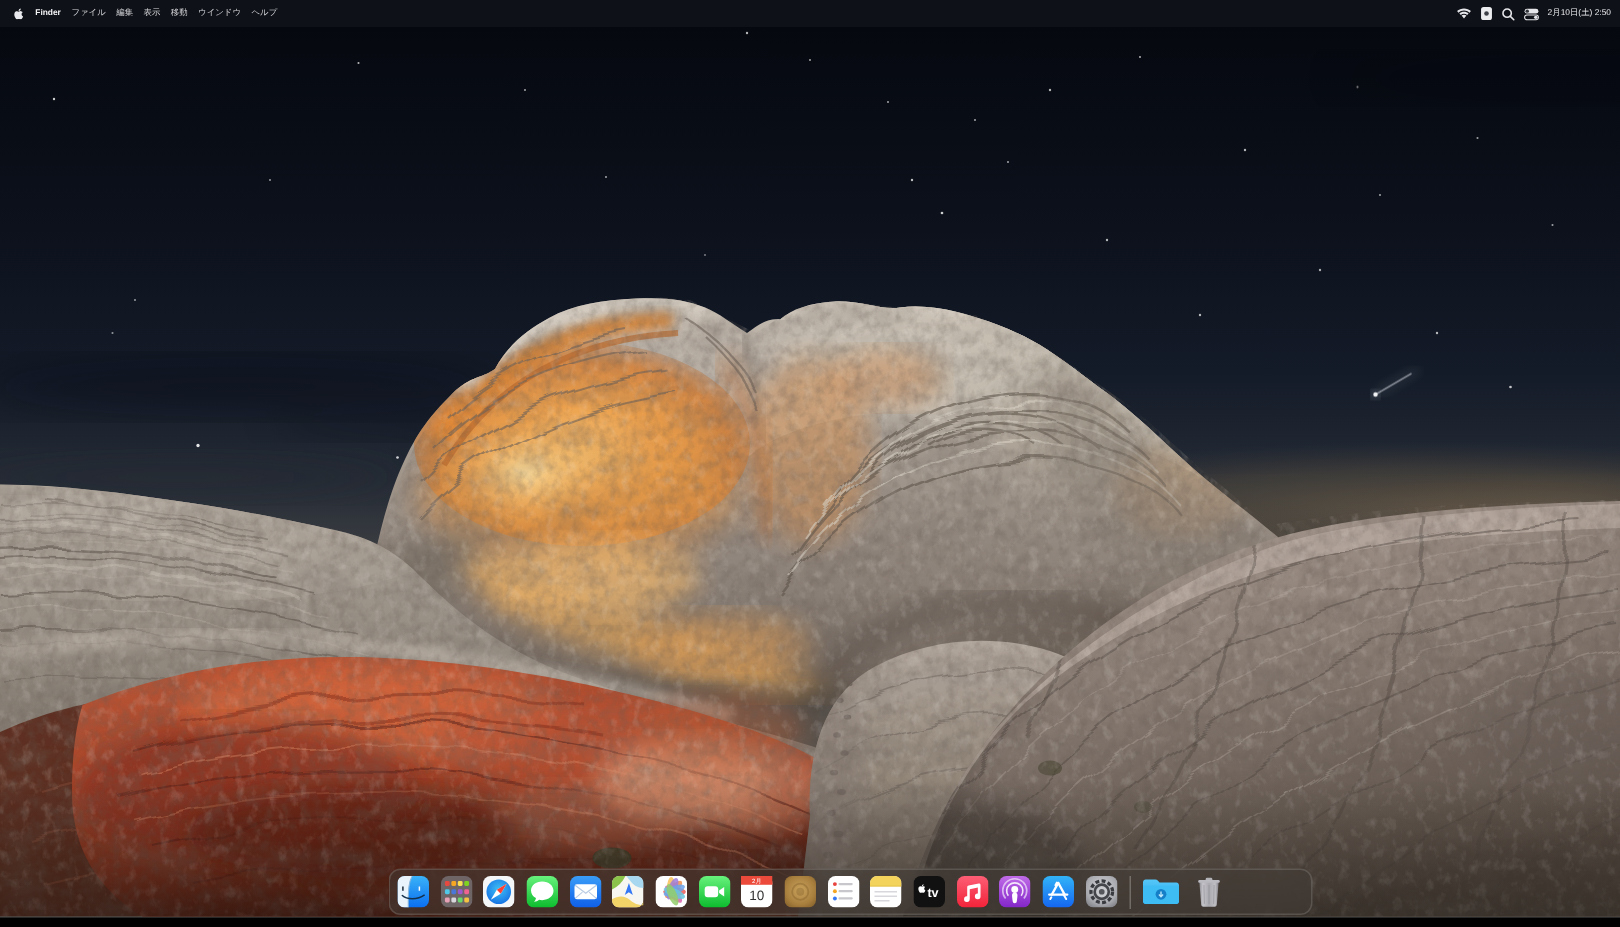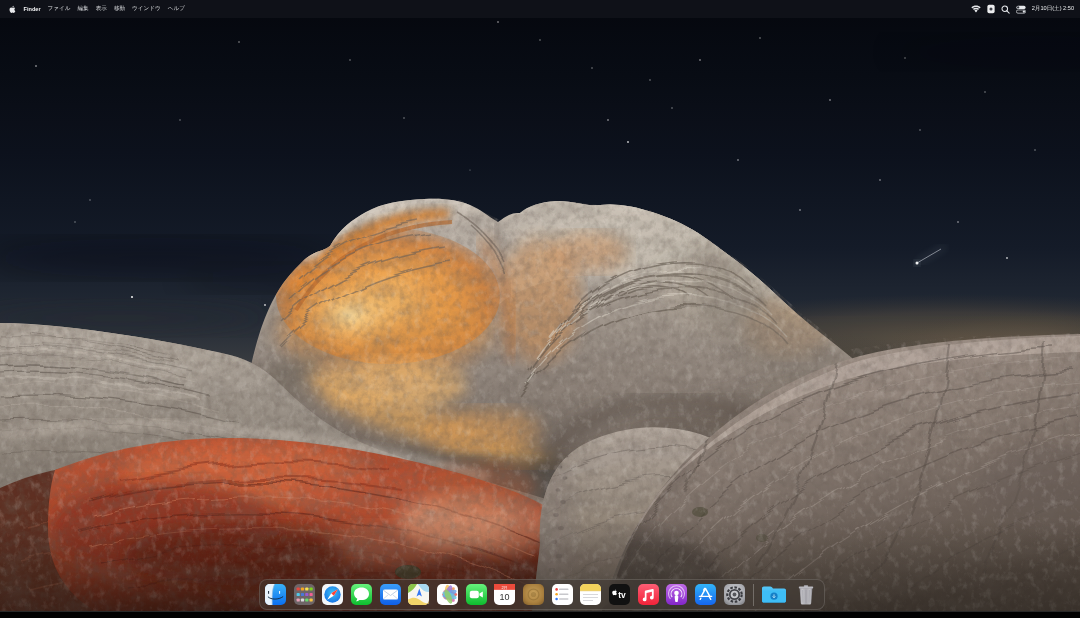--- a/index.html
+++ b/index.html
@@ -5,21 +5,21 @@
 font-family:"Liberation Sans",sans-serif;}
 #stage{position:relative;width:1080px;height:618px;background:#000;}
 #wall{position:absolute;left:0;top:0;width:1080px;height:611px;filter:saturate(0.93) contrast(0.99);}
 #menubar{position:absolute;left:0;top:0;width:1080px;height:18px;
 background:rgba(16,18,25,0.92);display:flex;align-items:center;color:#d8dade;font-size:5.6px;}
 #menubar .mi{margin:0 7px 0 0;white-space:nowrap;}
 #menubar .bold{font-weight:bold;color:#f2f3f5;}
 #mleft{display:flex;align-items:center;padding-left:9px;flex:1;}
 #mright{display:flex;align-items:center;padding-right:6px;gap:6px;}
 #mright svg{display:block;}
-#dock{position:absolute;left:259px;top:579px;width:566px;height:31px;border-radius:8px;
+#dock{position:absolute;left:259px;top:579px;width:616px;height:31px;border-radius:8px;
 background:rgba(66,58,52,0.55);backdrop-filter:blur(9px);border:1px solid rgba(255,255,255,0.14);box-sizing:border-box;
 display:flex;align-items:center;padding:0 6px 0 1px;}
 .di{width:21px;height:21px;margin:0 3.85px;position:relative;flex:0 0 auto;}
 .di svg{display:block;width:21px;height:21px;}
 #dsep{width:1px;height:22px;background:rgba(255,255,255,0.25);margin:0 4.5px;flex:0 0 auto;}
 #blackbar{position:absolute;left:0;top:611px;width:1080px;height:7px;background:#010101;border-top:1px solid #2a2a2a;}
 </style></head>
 <body>
 <div id="stage">
 <svg id="wall" viewBox="0 0 1080 611" preserveAspectRatio="none">

